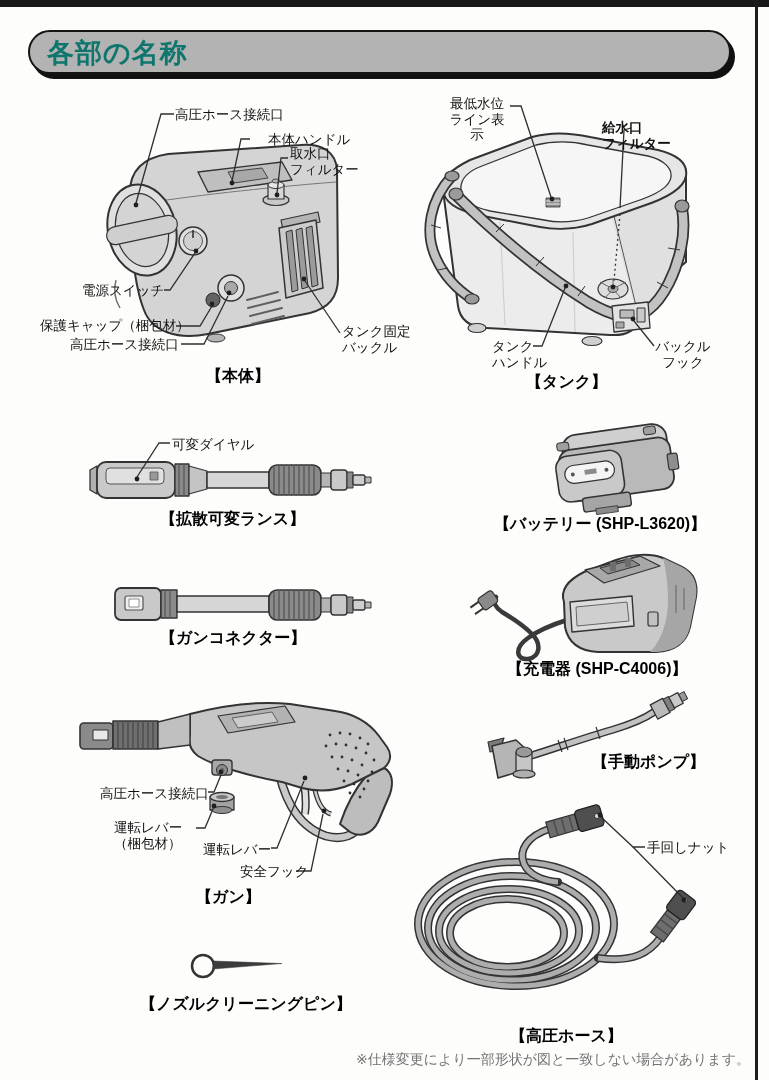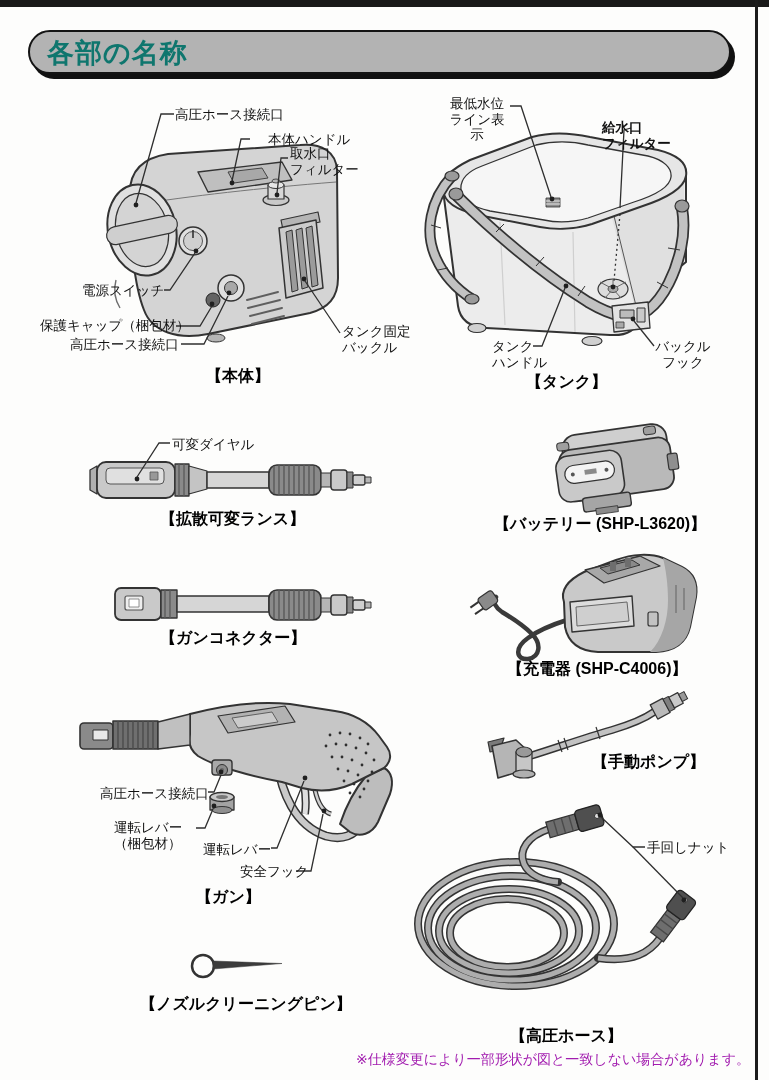--- a/index.html
+++ b/index.html
@@ -8,21 +8,21 @@
   .topbar{position:absolute;left:0;top:0;width:769px;height:7px;background:#191919;}
   .edgeline{position:absolute;left:755px;top:0;width:3px;height:1080px;background:#1c1c1c;}
   .title-bar{position:absolute;left:28px;top:30px;width:703px;height:44px;background:#b3b3b3;
              border:2px solid #141414;border-radius:22px;box-shadow:4px 5px 0 #111;box-sizing:border-box;}
   .title-text{position:absolute;left:47px;top:35px;font-size:27px;font-weight:bold;color:#0f766e;
               letter-spacing:1px;white-space:nowrap;}
   svg#art{position:absolute;left:0;top:0;}
   .lbl{position:absolute;font-size:13.5px;line-height:1.16;color:#111;white-space:pre-line;}
   .ctr{text-align:center;}
   .cap{position:absolute;font-size:16px;font-weight:bold;color:#000000;white-space:nowrap;}
-  .footer{position:absolute;left:356px;top:1051px;font-size:14px;color:#a21caf;white-space:nowrap;}
+  .footer{position:absolute;left:356px;top:1051px;font-size:14px;color:#737373;white-space:nowrap;}
 </style>
 </head>
 <body>
 
 <div id="stage">
   <div class="topbar"></div>
   <div class="edgeline"></div>
 
   <div class="title-bar"></div>
   <div class="title-text">各部の名称</div>

